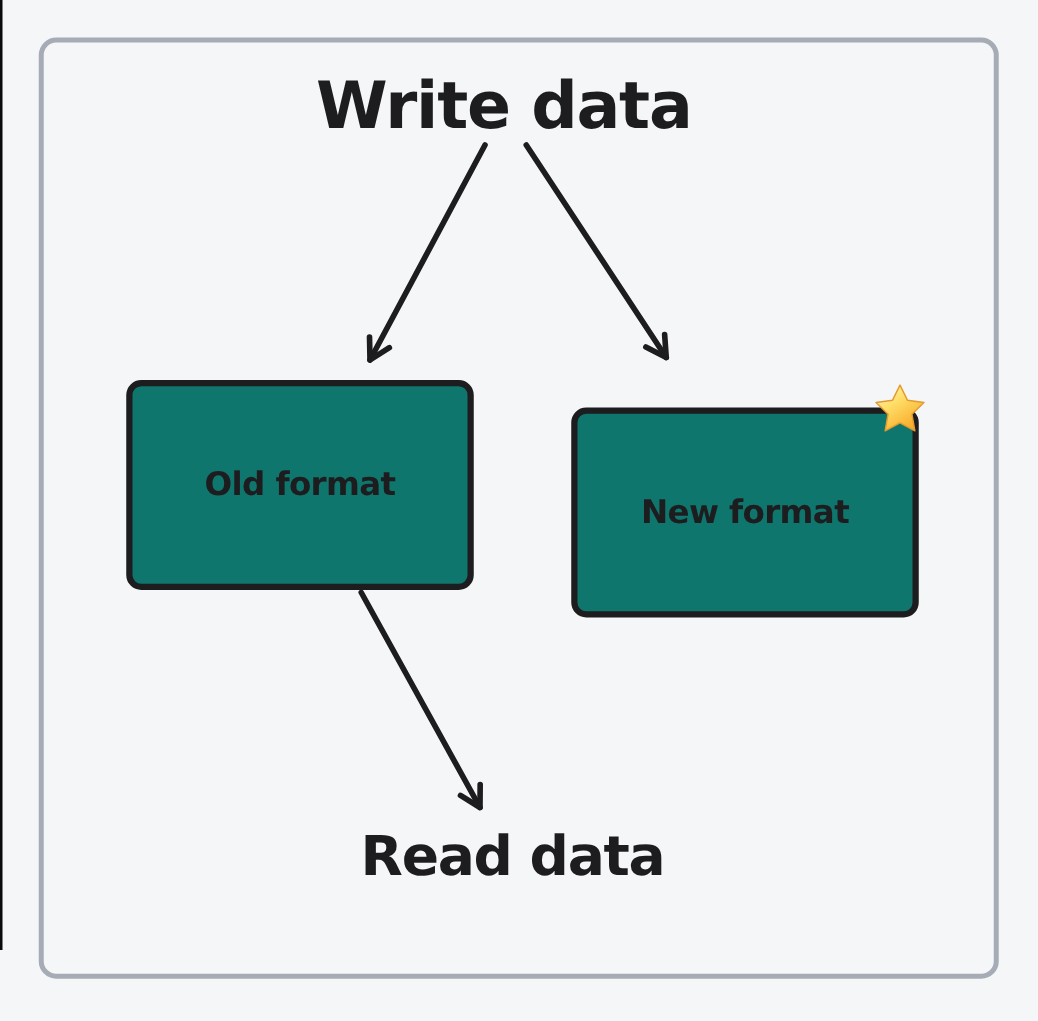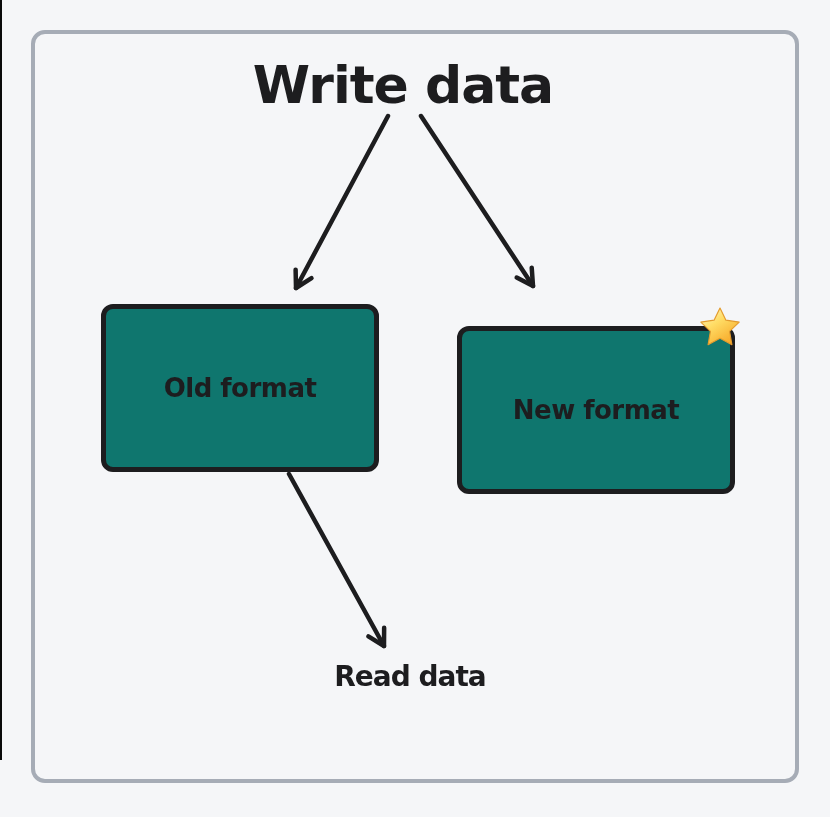--- a/index.html
+++ b/index.html
@@ -46,21 +46,21 @@
     font-weight: bold;
     letter-spacing: -1px;
     color: #1d1d1f;
   }
   .bottom-label {
     position: absolute;
     left: 410px;
     top: 660px;
     transform: translateX(-50%);
     white-space: nowrap;
-    font-size: 28px;
+    font-size: 44px;
     font-weight: bold;
     letter-spacing: -1px;
     color: #1d1d1f;
   }
   .arrows-layer {
     position: absolute;
     left: 0;
     top: 0;
     width: 830px;
     height: 817px;

